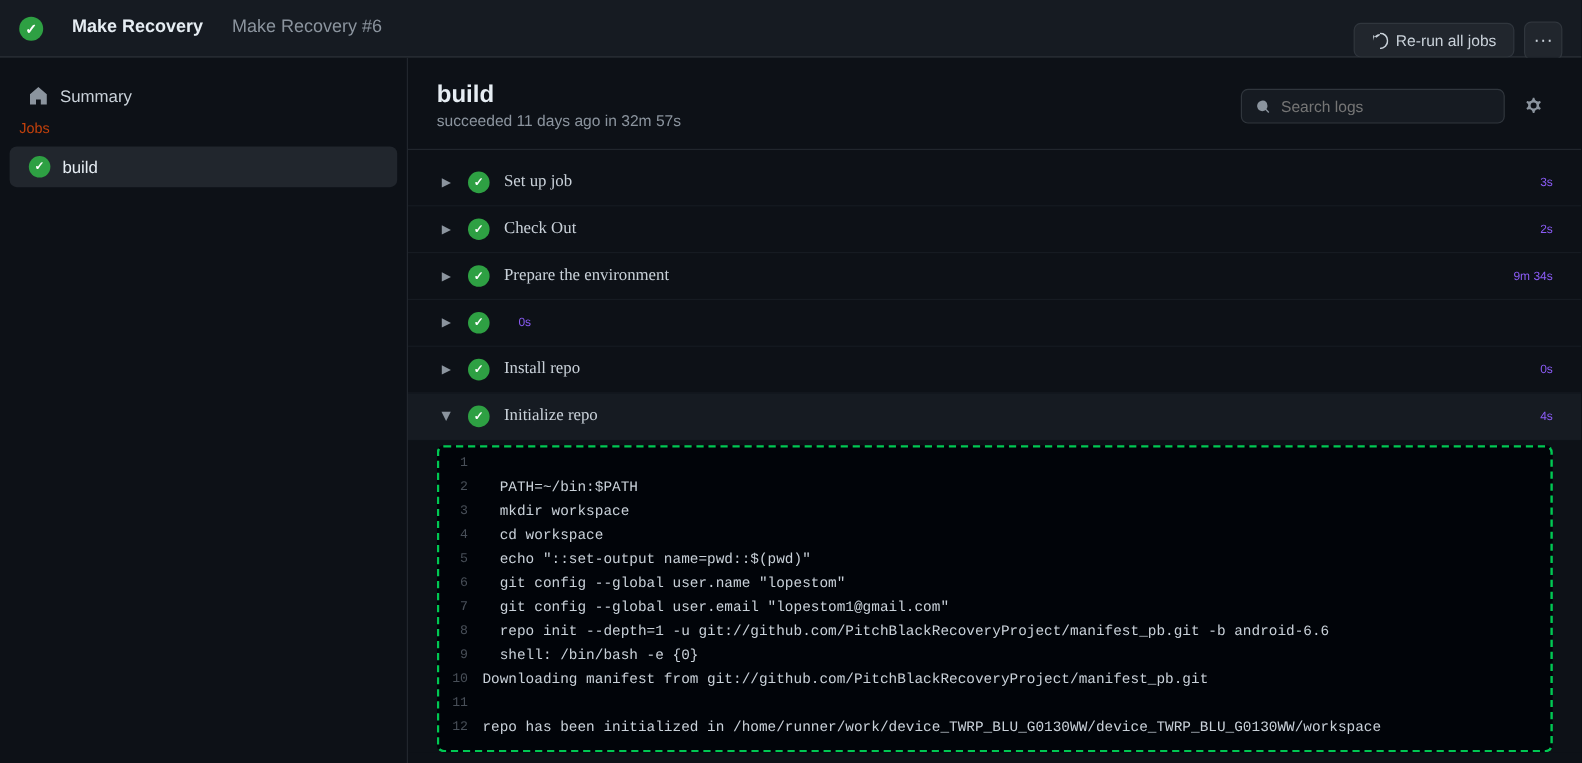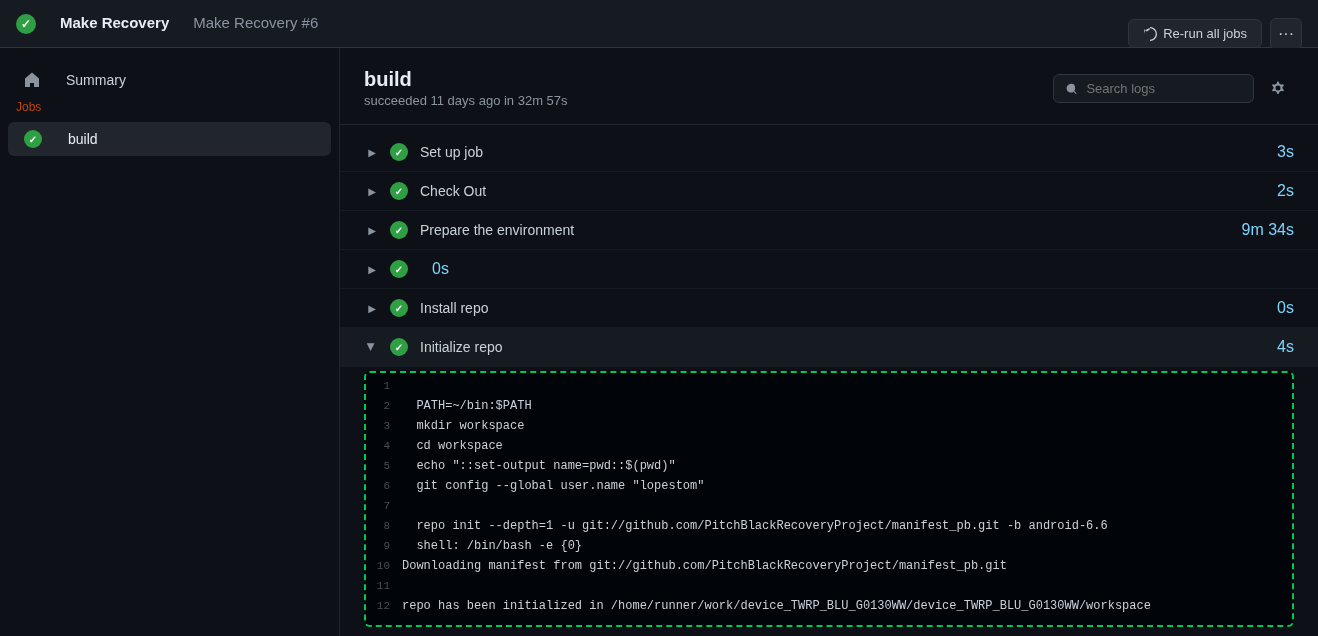--- a/index.html
+++ b/index.html
@@ -100,21 +100,21 @@
     }
     .sidebar-section-label {
       color: #c2410c;
       font-size: 12px;
       padding: 4px 16px 8px;
       text-transform: none;
     }
     .sidebar-item {
       display: flex;
       align-items: center;
-      gap: 26px;
+      gap: 10px;
       padding: 8px 16px;
       cursor: pointer;
       border-radius: 6px;
       margin: 0 8px;
     }
     .sidebar-item.active {
       background: #21262d;
     }
     .sidebar-item-label {
       font-size: 14px;
@@ -161,21 +161,21 @@
       margin-top: 2px;
     }
     .search-logs {
       display: flex;
       align-items: center;
       background: #161b22;
       border: 1px solid #30363d;
       border-radius: 6px;
       padding: 6px 12px;
       gap: 8px;
-      width: 201px;
+      width: 220px;
     }
     .search-logs input {
       background: transparent;
       border: none;
       outline: none;
       color: #8b949e;
       font-size: 13px;
       width: 100%;
     }
     .settings-icon {
@@ -222,24 +222,25 @@
     .step-status-icon::after {
       content: '✓';
       color: #fff;
       font-size: 10px;
       font-weight: bold;
     }
     .step-name {
       flex: 1;
       font-size: 14px;
       color: #c9d1d9;
+      font-family: Liberation Serif, serif;
     }
     .step-duration {
-      font-size: 16px;
-      color: #7dd3fc;
+      font-size: 10px;
+      color: #8b5cf6;
       margin-left: 12px;
     }
 
     
     .code-block-wrapper {
       background: #0d1117;
       padding: 4px 24px 0 24px;
     }
     .code-block {
       background: #010409;
@@ -398,20 +399,21 @@
           <div class="code-line">
             <span class="line-number">5</span>
             <span class="line-content">  echo "::set-output name=pwd::$(pwd)"</span>
           </div>
           <div class="code-line">
             <span class="line-number">6</span>
             <span class="line-content">  git config --global user.name "lopestom"</span>
           </div>
           <div class="code-line">
             <span class="line-number">7</span>
+            <span class="line-content">  git config --global user.email "lopestom1@gmail.com"</span>
           </div>
           <div class="code-line">
             <span class="line-number">8</span>
             <span class="line-content">  repo init --depth=1 -u git://github.com/PitchBlackRecoveryProject/manifest_pb.git -b android-6.6</span>
           </div>
           <div class="code-line">
             <span class="line-number">9</span>
             <span class="line-content">  shell: /bin/bash -e {0}</span>
           </div>
           <div class="code-line">

